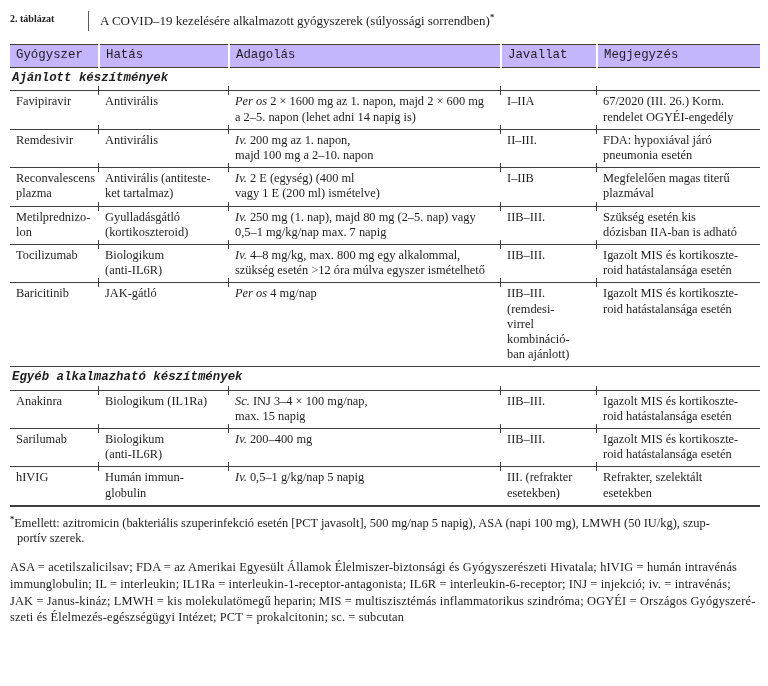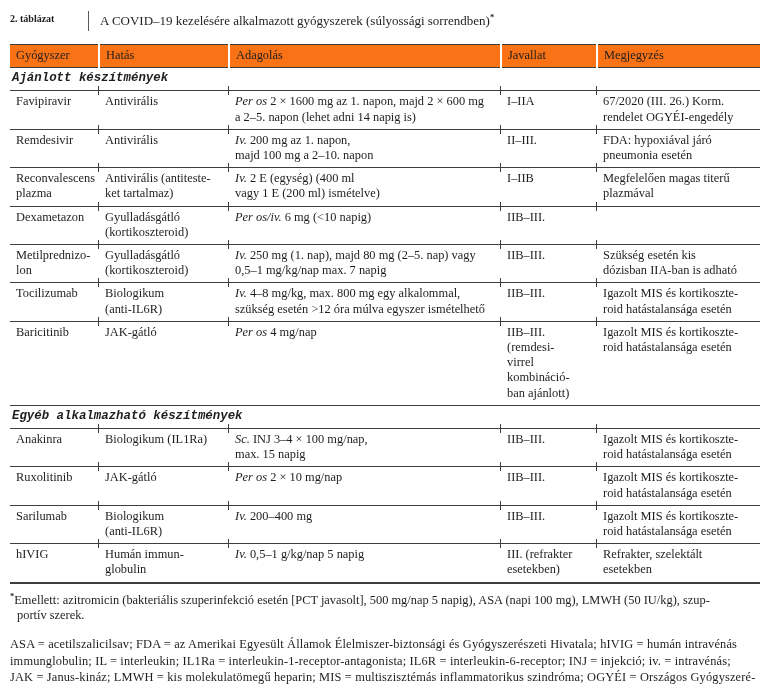--- a/index.html
+++ b/index.html
@@ -31,21 +31,21 @@
     font-size: 12.4px;
     line-height: 15.2px;
     text-align: left;
     vertical-align: top;
     font-weight: normal;
     padding: 3px 2px 4px 6px;
     white-space: pre-line;
     position: relative;
   }
   thead tr { border-top: 1.5px solid #3e3e3e; border-bottom: 1.5px solid #3e3e3e; }
-  thead th { background: #f97316; padding-top: 4px; padding-bottom: 5px; }
+  thead th { background: #c4b5fd; padding-top: 4px; padding-bottom: 5px; font-family: Liberation Mono, monospace; }
   thead th + th { border-left: 2px solid #ffffff; }
 
   tr.section-row { border-top: 1.4px solid #3e3e3e; font-family: Liberation Mono, monospace; }
   tr.section-row td { font-style: italic; font-weight: bold; padding: 3px 2px 4px 2px; }
 
   tbody tr.data-row { border-top: 1.3px solid #3e3e3e; }
   tbody tr.data-row td + td::before {
     content: "";
     position: absolute;
     left: -1px; top: -5px;
@@ -130,28 +130,20 @@
 plazma</td>
     <td>Antivirális (antiteste-
 ket tartalmaz)</td>
     <td class="dosage"><i>Iv.</i> <span>2 E (egység) (400 ml
 vagy 1 E (200 ml) ismételve)</span></td>
     <td>I–IIB</td>
     <td>Megfelelően magas titerű
 plazmával</td>
   </tr>
 
-  <tr class="data-row">
-    <td>Dexametazon</td>
-    <td>Gyulladásgátló
-(kortikoszteroid)</td>
-    <td class="dosage"><i>Per os/iv.</i> <span>6 mg (&lt;10 napig)</span></td>
-    <td>IIB–III.</td>
-    <td></td>
-  </tr>
 
   <tr class="data-row">
     <td>Metilprednizo-
 lon</td>
     <td>Gyulladásgátló
 (kortikoszteroid)</td>
     <td class="dosage"><i>Iv.</i> <span>250 mg (1. nap), majd 80 mg (2–5. nap) vagy
 0,5–1 mg/kg/nap max. 7 napig</span></td>
     <td>IIB–III.</td>
     <td>Szükség esetén kis
@@ -187,28 +179,20 @@
   <tr class="data-row">
     <td>Anakinra</td>
     <td>Biologikum (IL1Ra)</td>
     <td class="dosage"><i>Sc.</i> <span>INJ 3–4 × 100 mg/nap,
 max. 15 napig</span></td>
     <td>IIB–III.</td>
     <td>Igazolt MIS és kortikoszte-
 roid hatástalansága esetén</td>
   </tr>
 
-  <tr class="data-row">
-    <td>Ruxolitinib</td>
-    <td>JAK-gátló</td>
-    <td class="dosage"><i>Per os</i> <span>2 × 10 mg/nap</span></td>
-    <td>IIB–III.</td>
-    <td>Igazolt MIS és kortikoszte-
-roid hatástalansága esetén</td>
-  </tr>
 
   <tr class="data-row">
     <td>Sarilumab</td>
     <td>Biologikum
 (anti-IL6R)</td>
     <td class="dosage"><i>Iv.</i> <span>200–400 mg</span></td>
     <td>IIB–III.</td>
     <td>Igazolt MIS és kortikoszte-
 roid hatástalansága esetén</td>
   </tr>

